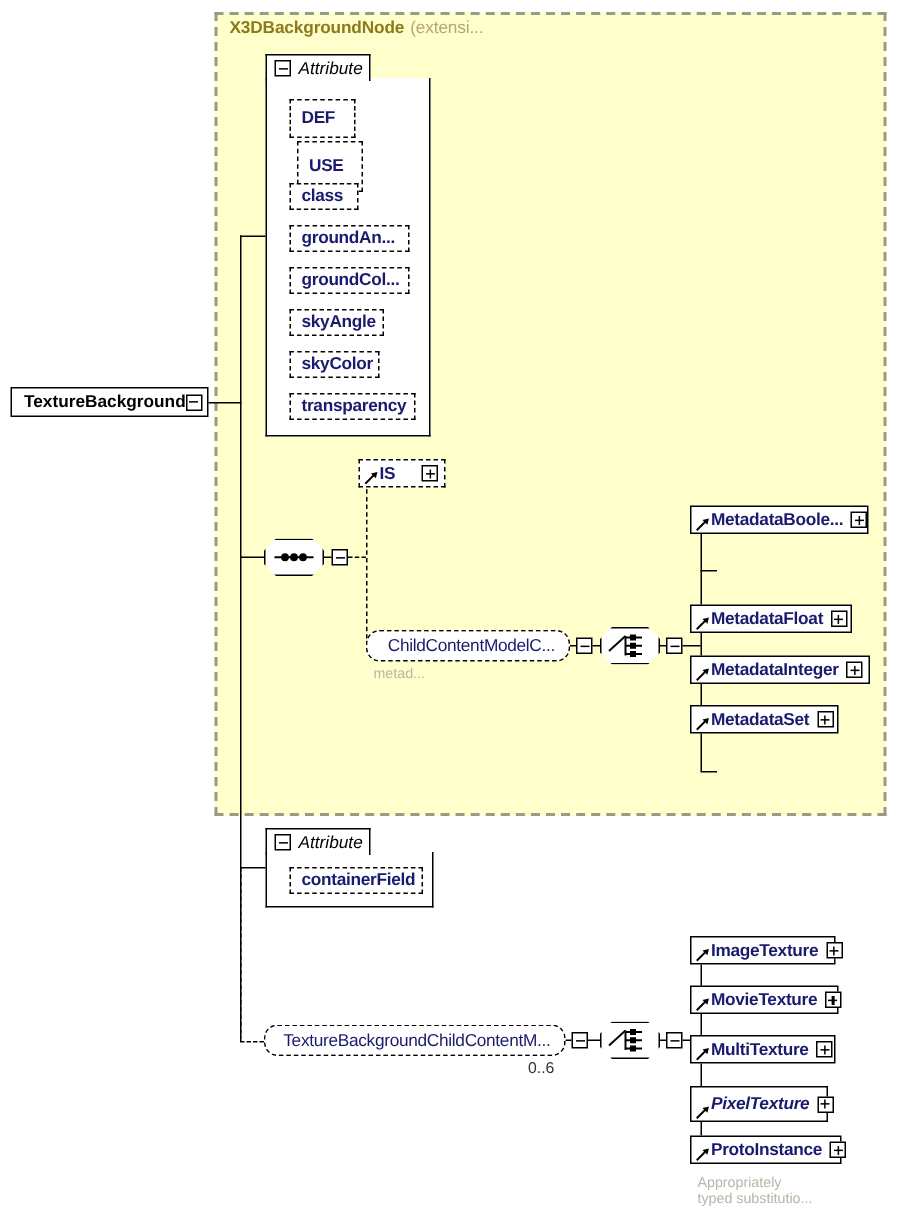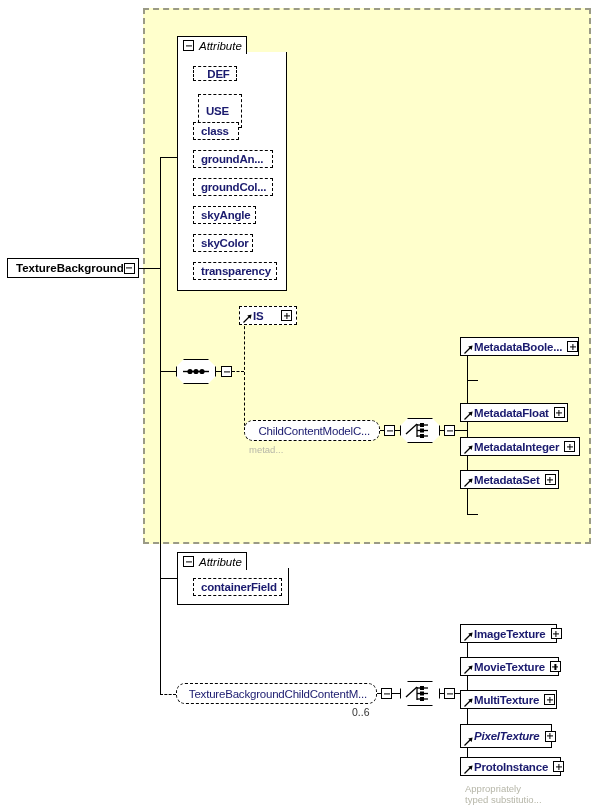--- a/index.html
+++ b/index.html
@@ -232,20 +232,23 @@
     padding-right: 4px;
     white-space: nowrap;
   }
 </style>
 </head>
 <body>
 
 <div id="canvas">
 
   <div class="ext-group" style="left:143px; top:8px; width:448px; height:536px;"></div>
+  <div class="ext-title" style="left:153px; top:13px;">
+    <span>X3DBackgroundNode</span><span class="muted" style="margin-left:4px;">(extensi...</span>
+  </div>
 
   <div class="shadow" style="left:10px; top:262px; width:132px; height:20px;"></div>
   <div class="root-label" style="left:7px; top:258px; width:132px; height:20px;">
     <span class="lbl" style="flex:1 1 auto;">TextureBackground</span>
     <span class="toggle"></span>
   </div>
 
   <div class="ln-h" style="left:139px; top:268px; width:22px;"></div>
   <div class="ln-v" style="left:160px; top:157px; height:535px;"></div>
 
@@ -259,21 +262,21 @@
   <div class="ln-h dash" style="left:160px; top:694px; width:16px;"></div>
 
   <div class="attr-group" style="left:177px; top:52px; width:110px; height:239px;"></div>
   <div class="attr-tab" style="left:177px; top:36px; width:70px; height:18px;">
     <span class="toggle"></span>
     <span>Attribute</span>
   </div>
   <div class="attr-tab-cover" style="left:178px; top:52px; width:68px;"></div>
 
   <div class="shadow" style="left:196px; top:69px; width:44px; height:18px;"></div>
-  <div class="attr-chip" style="left:193px; top:66px; width:44px; height:15px;justify-content:center;">
+  <div class="attr-chip" style="left:193px; top:66px; width:44px; height:26px;">
     <span>DEF</span>
   </div>
 
   <div class="shadow" style="left:196px; top:97px; width:44px; height:18px;"></div>
   <div class="attr-chip" style="left:198px; top:94px; width:44px; height:34px;">
     <span>USE</span>
   </div>
 
   <div class="shadow" style="left:196px; top:125px; width:46px; height:18px;"></div>
   <div class="attr-chip" style="left:193px; top:122px; width:46px; height:18px;">

